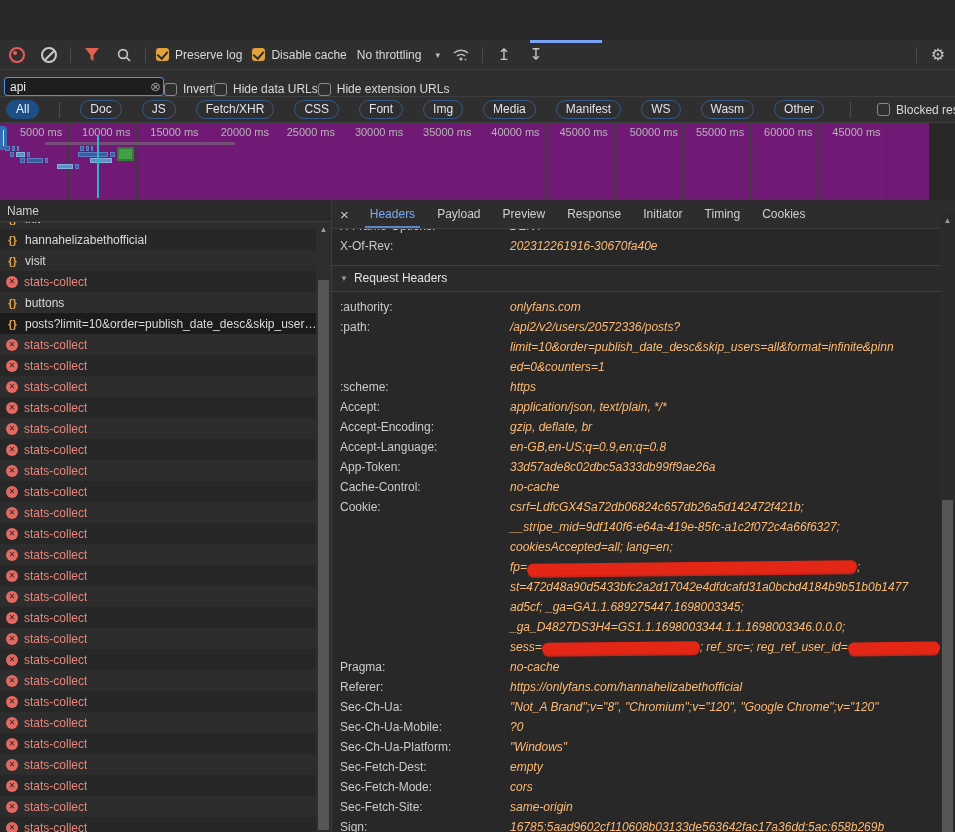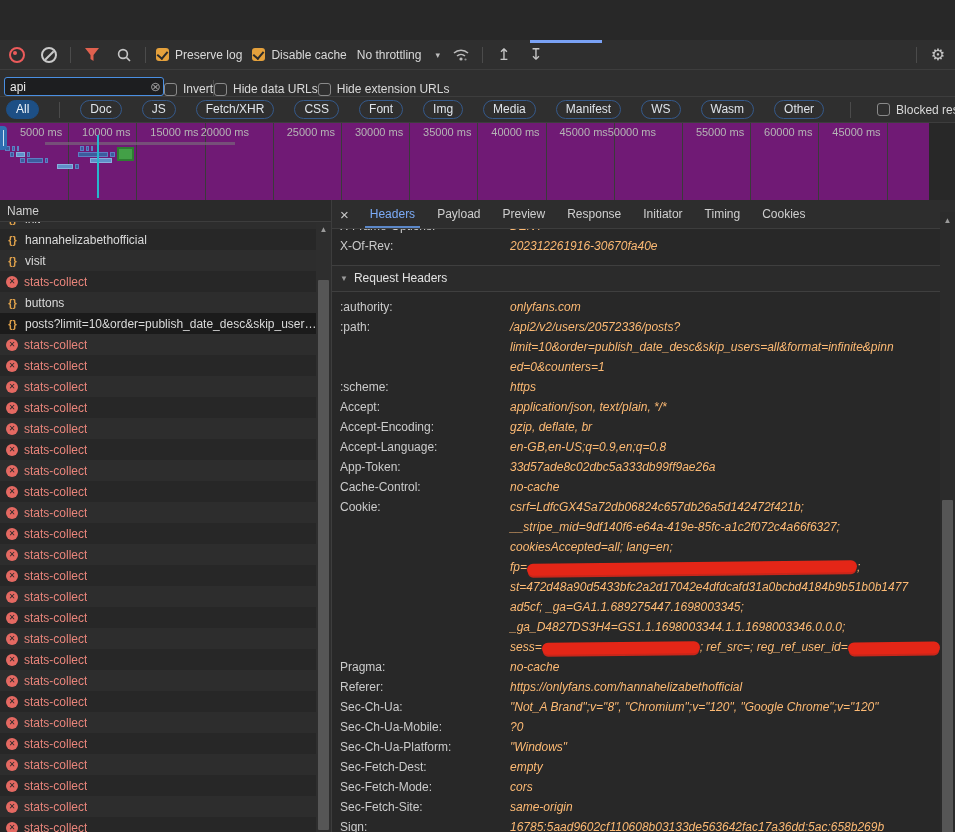--- a/index.html
+++ b/index.html
@@ -189,33 +189,33 @@
     </div>
 
   <div id="overview" class="abs">
       <div class="tick" style="left: 68.2px;"></div>
       <div class="ticklabel" style="left: -1.8px; width: 64px;">5000 ms</div>
       <div class="tick" style="left: 136.4px;"></div>
       <div class="ticklabel" style="left: 66.4px; width: 64px;">10000 ms</div>
       <div class="tick" style="left: 204.6px;"></div>
       <div class="ticklabel" style="left: 134.6px; width: 64px;">15000 ms</div>
       <div class="tick" style="left: 272.8px;"></div>
-      <div class="ticklabel" style="left: 185px; width: 64px;">20000 ms</div>
+      <div class="ticklabel" style="left: 205px; width: 64px;">20000 ms</div>
       <div class="tick" style="left: 341px;"></div>
       <div class="ticklabel" style="left: 271px; width: 64px;">25000 ms</div>
       <div class="tick" style="left: 409.2px;"></div>
       <div class="ticklabel" style="left: 339.2px; width: 64px;">30000 ms</div>
       <div class="tick" style="left: 477.4px;"></div>
       <div class="ticklabel" style="left: 407.4px; width: 64px;">35000 ms</div>
       <div class="tick" style="left: 545.6px;"></div>
       <div class="ticklabel" style="left: 475.6px; width: 64px;">40000 ms</div>
       <div class="tick" style="left: 613.8px;"></div>
       <div class="ticklabel" style="left: 543.8px; width: 64px;">45000 ms</div>
       <div class="tick" style="left: 682px;"></div>
-      <div class="ticklabel" style="left: 592px; width: 64px; text-align: right;">50000 ms</div>
+      <div class="ticklabel" style="left: 614px; width: 64px; text-align: right;">50000 ms</div>
       <div class="tick" style="left: 750.2px;"></div>
       <div class="ticklabel" style="left: 680.2px; width: 64px;">55000 ms</div>
       <div class="tick" style="left: 818.4px;"></div>
       <div class="ticklabel" style="left: 748.4px; width: 64px;">60000 ms</div>
       <div class="tick" style="left: 886.6px;"></div>
       <div class="ticklabel" style="left: 816.6px; width: 64px;">45000 ms</div>
       <div class="tick" style="left: 954.8px;"></div>
       <div class="ticklabel" style="left: 929px; width: 64px;">70000 ms</div>
       <div class="ovgrey" style="left: 45px; top: 19px; width: 190px;"></div>
       <div class="ovbar" style="left: 5px; top: 23px; width: 5px;"></div>

